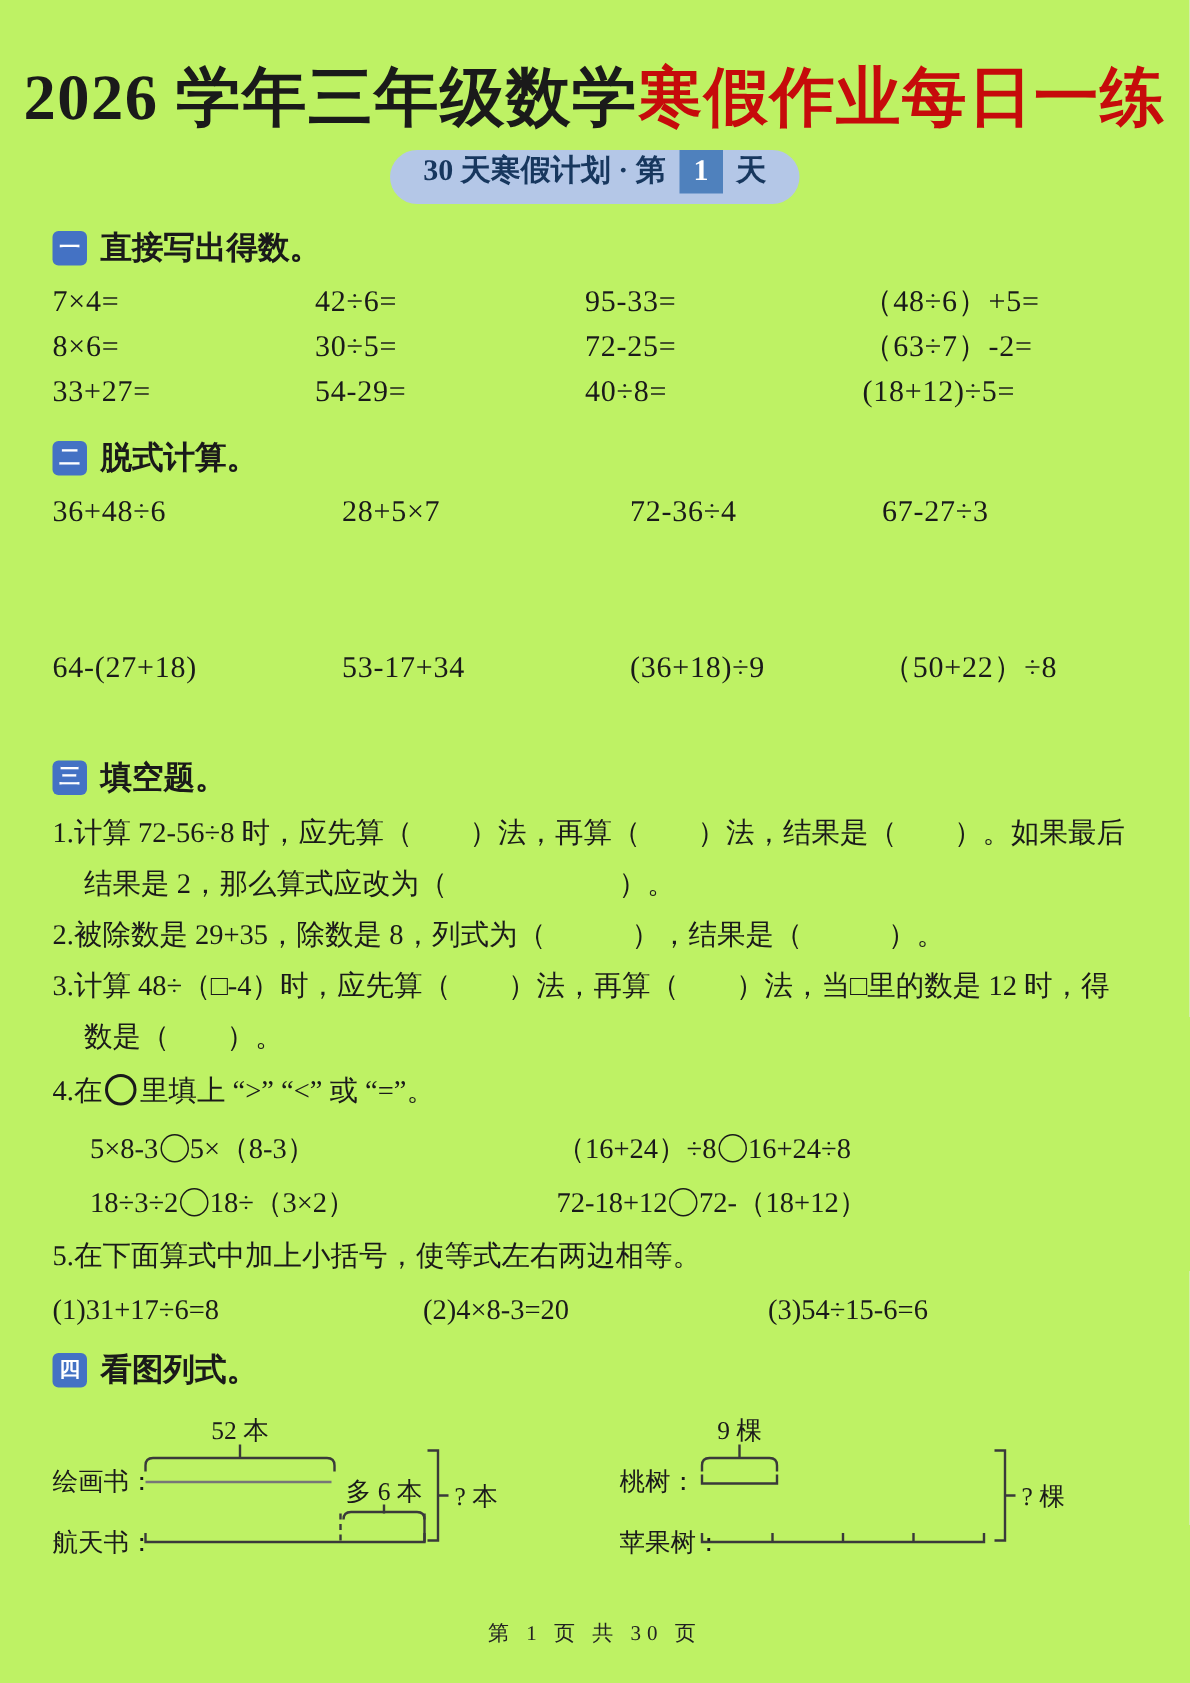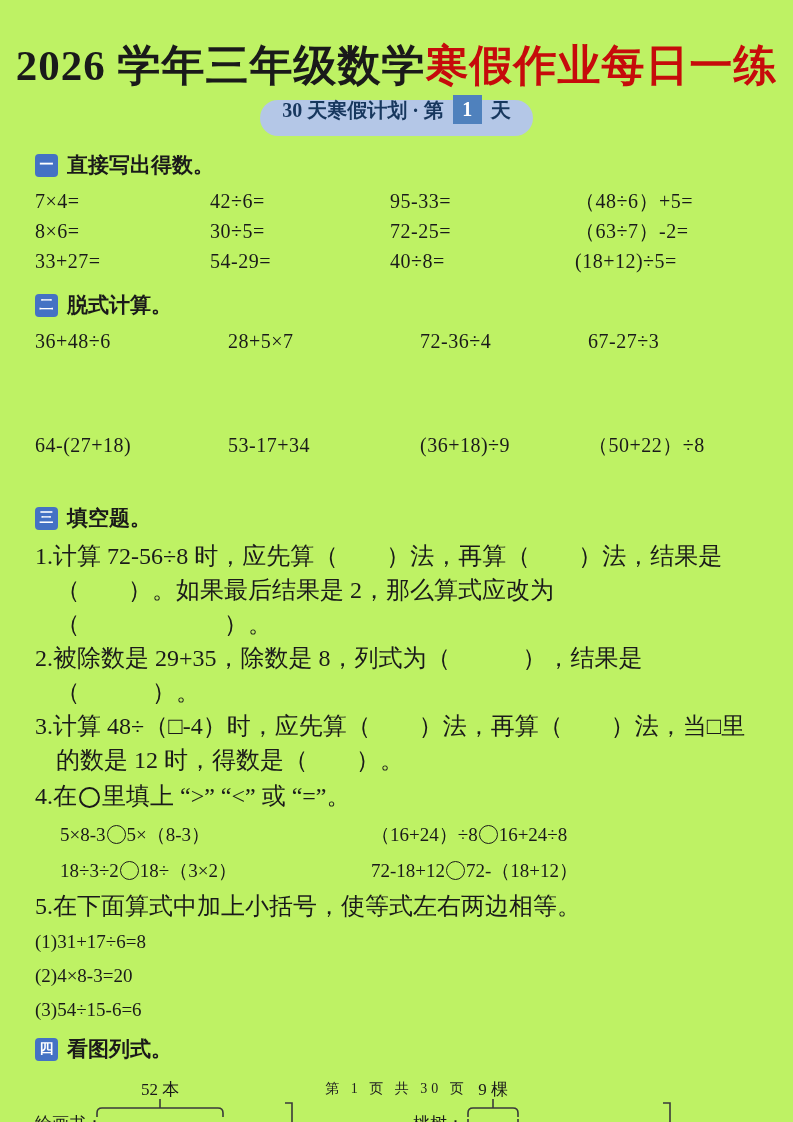--- a/index.html
+++ b/index.html
@@ -22,27 +22,27 @@
     font-weight: 900;
     letter-spacing: 1px;
     line-height: 1.1;
     white-space: nowrap;
   }
   .title .t-red { color: #c60b0b; }
   
   .badge-row { display: flex; justify-content: center; margin-top: 11px; }
   .badge {
     display: inline-flex;
-    align-items: flex-end;
+    align-items: flex-start;
     gap: 9px;
     background: #b4c7e7;
     color: #17375e;
     border-radius: 19px;
     height: 36px;
-    padding: 12px 22px;
+    padding: 0 22px;
     font-size: 20px;
     font-weight: bold;
   }
   .day-box {
     display: flex; align-items: center; justify-content: center;
     width: 29px; height: 29px;
     background: #4f81bd; color: #ffffff;
     font-size: 20px; font-weight: bold;
   }
   
@@ -69,21 +69,21 @@
   }
   .grid2 {
     display: grid;
     grid-template-columns: 193px 192px 168px 1fr;
     line-height: 30px;
   }
   .ws-a { margin-bottom: 74px; }  
   .ws-b { margin-bottom: 44px; }  
   
   .fill-item {
-    font-size: 24px;
+    font-size: 19px;
     line-height: 34px;
     padding-left: 21px;
     text-indent: -21px;
   }
   .circle-big {
     display: inline-block;
     width: 21px; height: 21px;
     border: 2px solid #1a1a1a;
     border-radius: 50%;
     vertical-align: -4px;
@@ -93,21 +93,21 @@
     display: inline-block;
     width: 19px; height: 19px;
     border: 1.8px solid #1a1a1a;
     border-radius: 50%;
     vertical-align: -3px;
     margin: 0 1px;
   }
   .cmp-rows { margin-top: 2px; }
   .cmp-row { display: flex; padding-left: 25px; line-height: 36px; font-size: 19px; }
   .cmp-cell-1 { width: 311px; }
-  .paren-row { display: flex; font-size: 19px; line-height: 34px; margin-top: 2px; flex-direction: column; }
+  .paren-row { display: flex; font-size: 19px; line-height: 34px; margin-top: 2px; }
   .paren-1 { width: 247px; }
   .paren-2 { width: 230px; }
   
   .diagrams { display: flex; margin-top: 16px; }
   .diag-left { width: 342px; margin-right: 36px; }
   .diag-right { width: 340px; }
   .diagrams svg text {
     font-size: 17px;
     fill: #1a1a1a;
     font-family: "Liberation Serif", "DejaVu Serif", serif;

